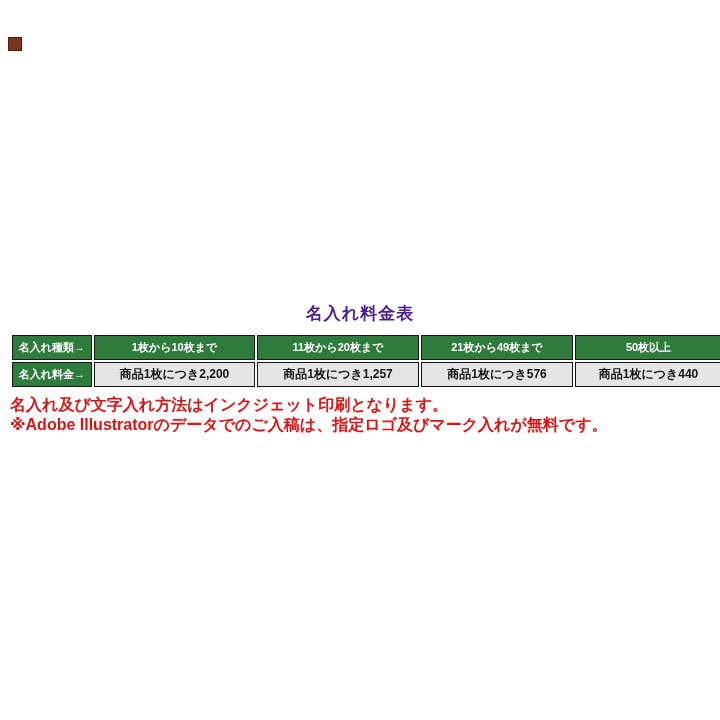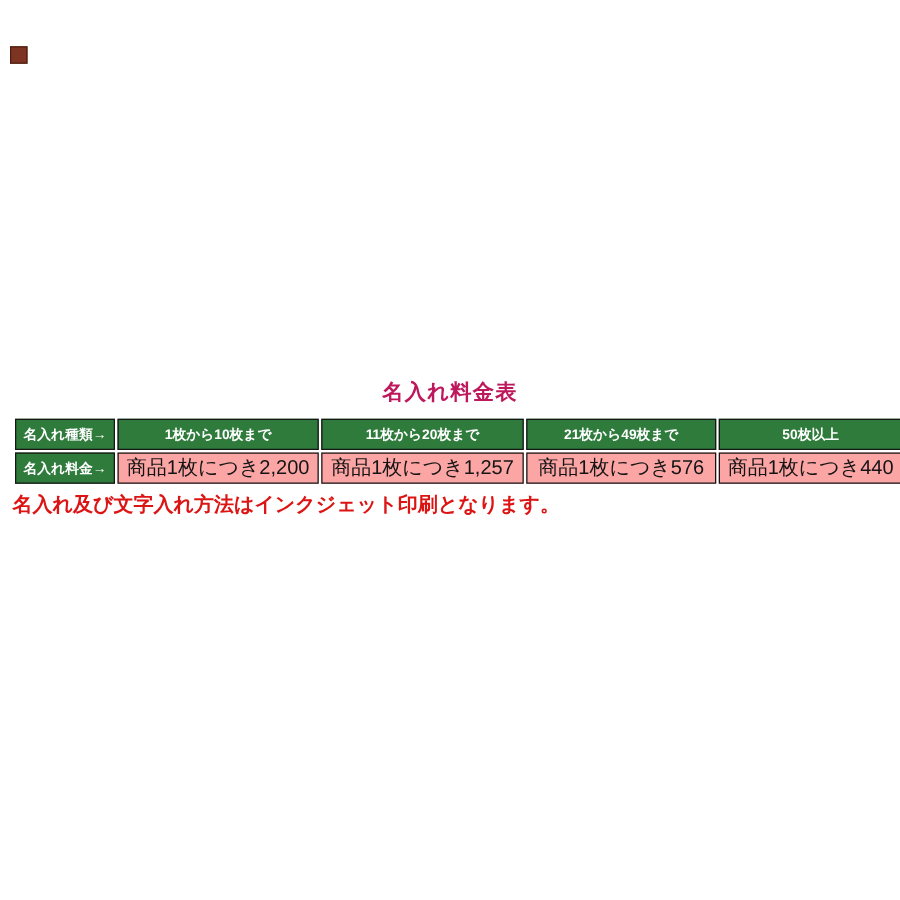--- a/index.html
+++ b/index.html
@@ -30,21 +30,21 @@
 
   
   .title {
     position: absolute;
     left: 0;
     top: 302px;
     width: 720px;
     text-align: center;
     font-size: 17px;
     font-weight: bold;
-    color: #be185d;
+    color: #4c1d95;
     letter-spacing: 1px;
   }
 
   
   .price-table {
     position: absolute;
     left: 10px;
     top: 333px;
     width: 702px;
     border-collapse: separate;
@@ -60,24 +60,24 @@
     overflow: hidden;
     white-space: nowrap;
   }
   .price-table td.green {
     background: #2e7b3c;
     color: #ffffff;
     font-size: 11px;
     font-weight: bold;
   }
   .price-table td.value {
-    background: #fca5a5;
+    background: #e5e5e5;
     color: #141414;
-    font-size: 16px;
-    font-weight: normal;
+    font-size: 12px;
+    font-weight: bold;
   }
 
   
   .notes {
     position: absolute;
     left: 10px;
     top: 395px;
     width: 700px;
     color: #dc1414;
     font-size: 16px;
@@ -117,13 +117,14 @@
       <td class="value">商品1枚につき2,200</td>
       <td class="value">商品1枚につき1,257</td>
       <td class="value">商品1枚につき576</td>
       <td class="value">商品1枚につき440</td>
     </tr>
   </tbody>
 </table>
 
 <div class="notes">
   <div class="note-line">名入れ及び文字入れ方法はインクジェット印刷となります。</div>
+  <div class="note-line">※Adobe Illustratorのデータでのご入稿は、指定ロゴ及びマーク入れが無料です。</div>
 </div>
 
 </body></html>

